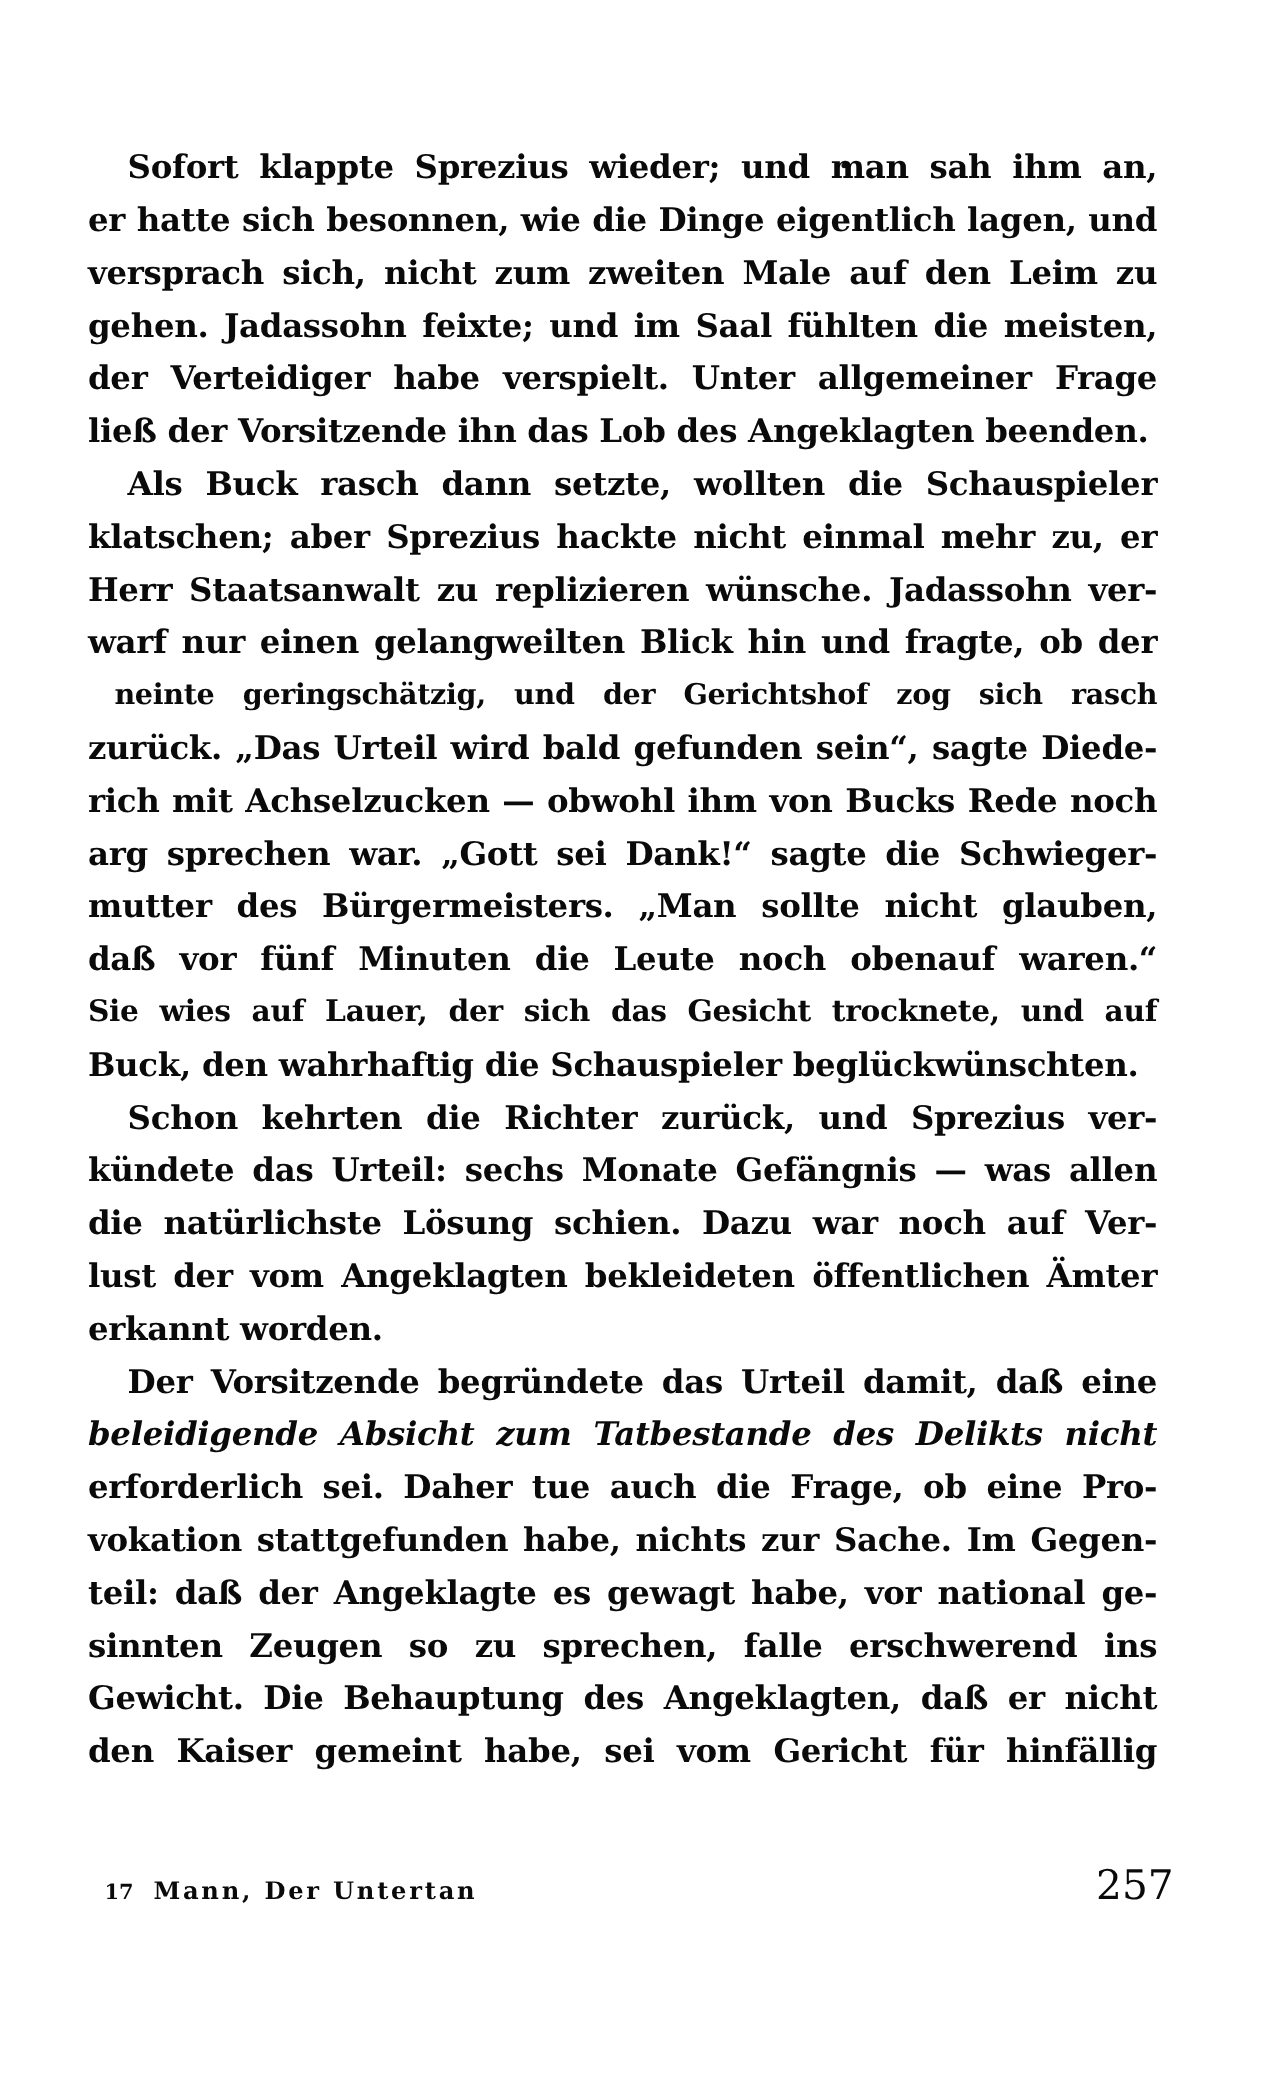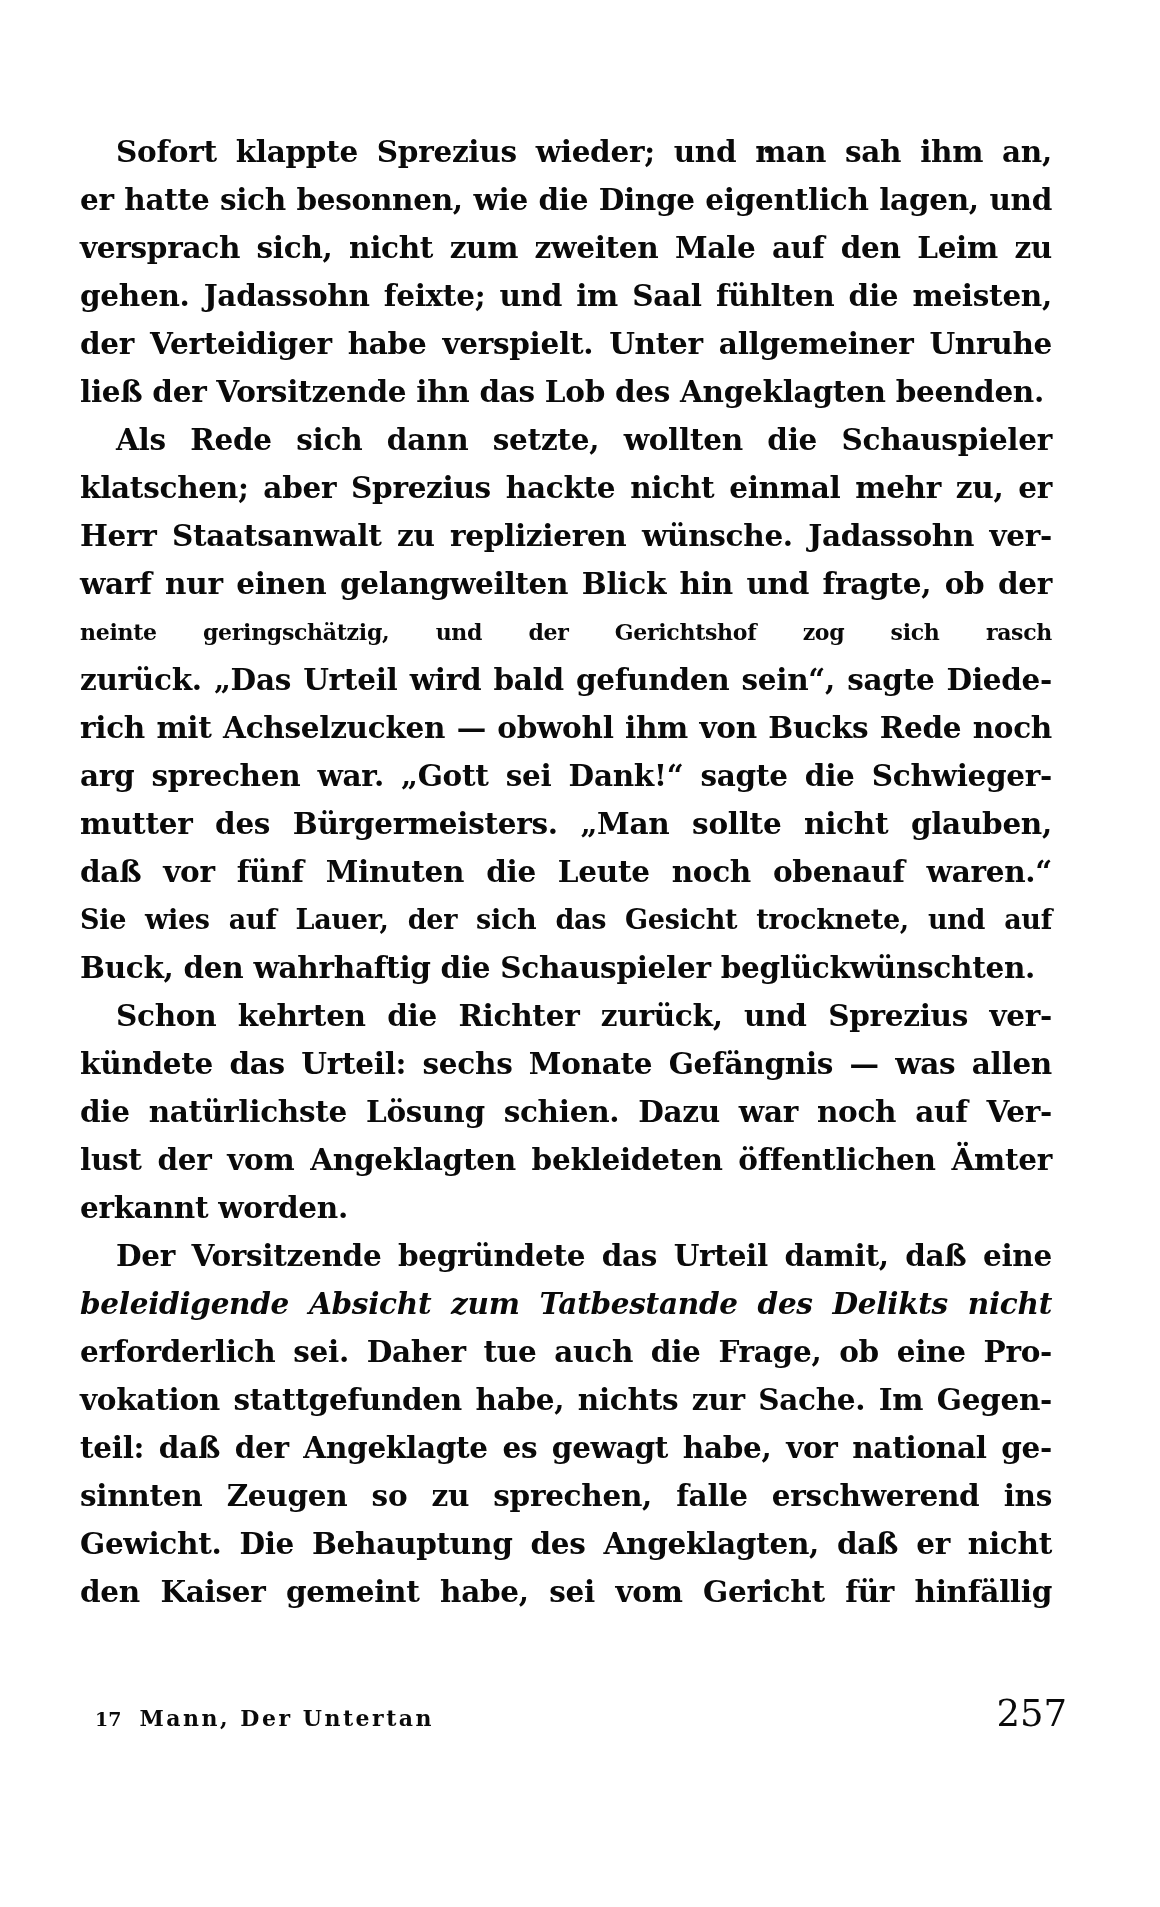--- a/index.html
+++ b/index.html
@@ -88,29 +88,29 @@
 <div class="page">
 
   <div class="ink-speck"></div>
 
   <div class="text-block">
       <div class="paragraph">
         <div class="line first" style="font-size: 29.5px;">Sofort klappte Sprezius wieder; und man sah ihm an,</div>
         <div class="line" style="font-size: 29.5px;">er hatte sich besonnen, wie die Dinge eigentlich lagen, und</div>
         <div class="line" style="font-size: 29.5px;">versprach sich, nicht zum zweiten Male auf den Leim zu</div>
         <div class="line" style="font-size: 29.5px;">gehen. Jadassohn feixte; und im Saal fühlten die meisten,</div>
-        <div class="line" style="font-size: 29.5px;">der Verteidiger habe verspielt. Unter allgemeiner Unruhe</div>
+        <div class="line" style="font-size: 29.5px;">der Verteidiger habe verspielt. Unter allgemeiner Frage</div>
         <div class="line endpara" style="font-size: 29.5px;">ließ der Vorsitzende ihn das Lob des Angeklagten beenden.</div>
       </div>
       <div class="paragraph">
-        <div class="line first" style="font-size: 29.5px;">Als Rede sich dann setzte, wollten die Schauspieler</div>
+        <div class="line first" style="font-size: 29.5px;">Als Buck rasch dann setzte, wollten die Schauspieler</div>
         <div class="line" style="font-size: 29.5px;">klatschen; aber Sprezius hackte nicht einmal mehr zu, er</div>
         <div class="line" style="font-size: 29.5px;">Herr Staatsanwalt zu replizieren wünsche. Jadassohn ver-</div>
         <div class="line" style="font-size: 29.5px;">warf nur einen gelangweilten Blick hin und fragte, ob der</div>
-        <div class="line" style="font-size: 22px;">neinte geringschätzig, und der Gerichtshof zog sich rasch</div>
+        <div class="line" style="font-size: 26px; margin-left: 24px;">neinte geringschätzig, und der Gerichtshof zog sich rasch</div>
         <div class="line" style="font-size: 29.5px;">zurück. „Das Urteil wird bald gefunden sein“, sagte Diede-</div>
         <div class="line" style="font-size: 29.5px;">rich mit Achselzucken — obwohl ihm von Bucks Rede noch</div>
         <div class="line" style="font-size: 29.5px;">arg sprechen war. „Gott sei Dank!“ sagte die Schwieger-</div>
         <div class="line" style="font-size: 29.5px;">mutter des Bürgermeisters. „Man sollte nicht glauben,</div>
         <div class="line" style="font-size: 29.5px;">daß vor fünf Minuten die Leute noch obenauf waren.“</div>
         <div class="line" style="font-size: 27px;">Sie wies auf Lauer, der sich das Gesicht trocknete, und auf</div>
         <div class="line endpara" style="font-size: 29.5px;">Buck, den wahrhaftig die Schauspieler beglückwünschten.</div>
       </div>
       <div class="paragraph">
         <div class="line first" style="font-size: 29.5px;">Schon kehrten die Richter zurück, und Sprezius ver-</div>

